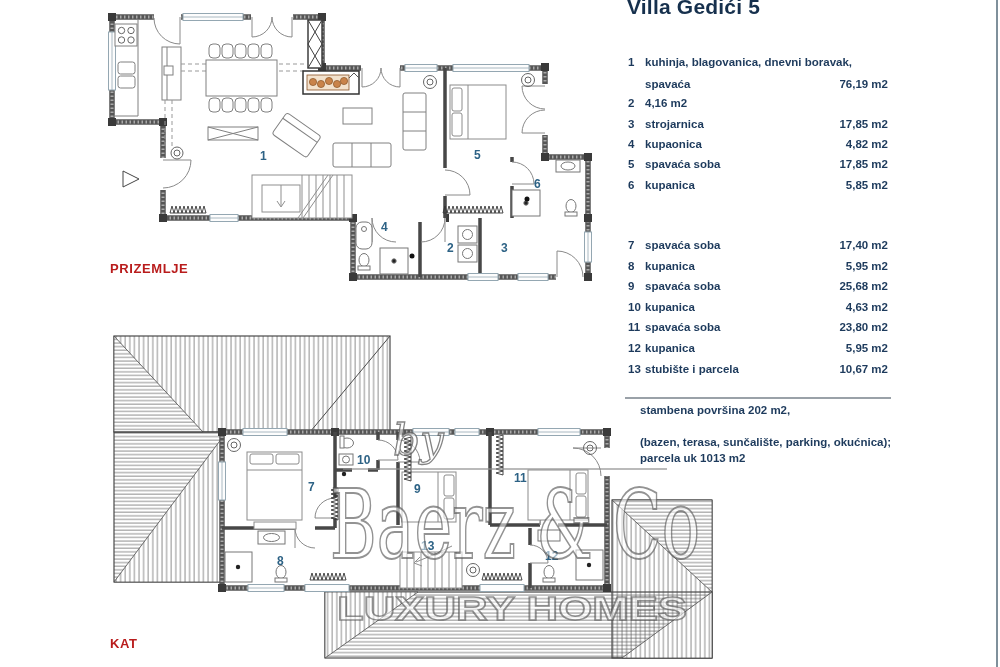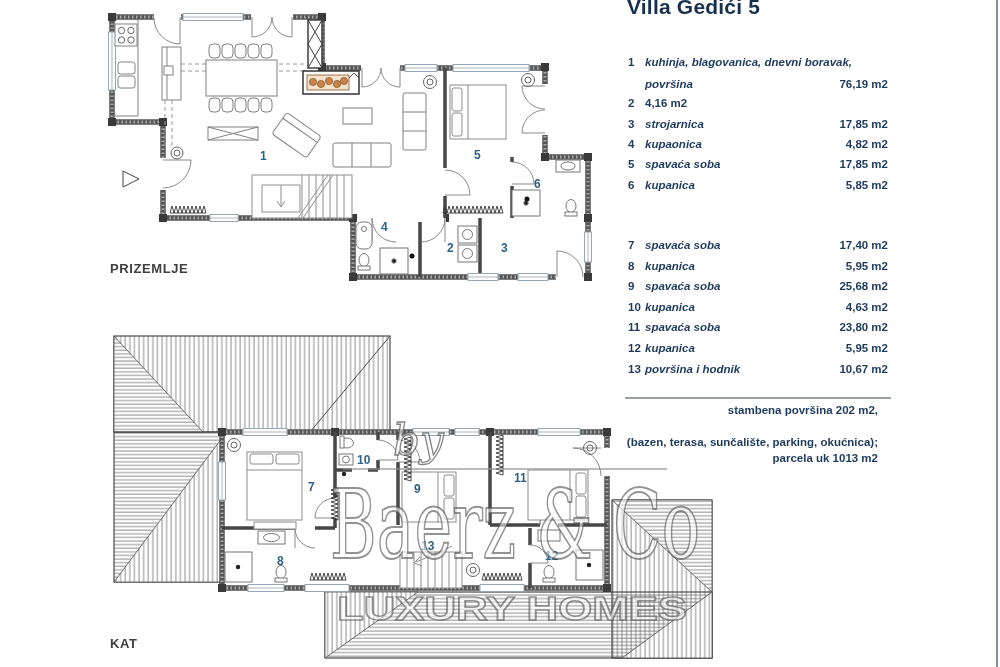--- a/index.html
+++ b/index.html
@@ -4,26 +4,26 @@
 <style>
   html,body{margin:0;padding:0;}
   body{width:1000px;height:667px;background:#ffffff;position:relative;overflow:hidden;
        font-family:"Liberation Sans",sans-serif;}
   .sheet{position:absolute;inset:0;background:#fff;}
   .abs{position:absolute;}
   #title{left:627px;top:-5px;font-size:21px;letter-spacing:0.2px;color:#16304d;font-weight:bold;}
   .lrow{position:absolute;left:628px;width:260px;display:flex;font-size:11.5px;font-weight:bold;
         color:#1d3a5c;line-height:14px;}
   .ln{width:17px;flex:0 0 17px;}
-  .ll{flex:1;font-style:italic;}
+  .ll{flex:1;}
   .la{text-align:center;white-space:nowrap;}
-  .sumline{position:absolute;left:616px;width:262px;font-size:11.5px;font-weight:bold;color:#1d3a5c;line-height:14px;text-align:right;}
+  .sumline{position:absolute;left:640px;width:262px;font-size:11.5px;font-weight:bold;color:#1d3a5c;line-height:14px;}
   #divider{left:625px;top:397px;width:266px;height:2px;background:#9aa1a8;}
   #right-border{left:996px;top:0;width:2px;height:667px;background:#7f909b;}
-  .floorlabel{font-size:13px;letter-spacing:0.6px;color:#404040;font-weight:bold;}
+  .floorlabel{font-size:13px;letter-spacing:0.6px;color:#b91c1c;font-weight:bold;}
   svg text.rn{font-family:"Liberation Sans",sans-serif;font-size:12px;font-weight:bold;fill:#2d6285;}
   svg text.wm{font-family:"DejaVu Serif",serif;}
 </style>
 </head>
 <body>
 
 <div class="sheet">
 
 <svg width="1000" height="667" viewBox="0 0 1000 667" class="abs" style="left:0;top:0">
   <defs>
@@ -417,21 +417,21 @@
 </svg>
 
 <div id="title" class="abs">Villa Gedići 5</div>
 
 <div class="lrow" style="top:55px">
   <span class="ln">1</span>
   <span class="ll">kuhinja, blagovanica, dnevni boravak,</span>
 </div>
 <div class="lrow" style="top:77px">
   <span class="ln"></span>
-  <span class="ll">površina</span>
+  <span class="ll">spavaća</span>
   <span class="la">76,19 m2</span>
 </div>
 <div class="lrow" style="top:96px">
   <span class="ln">2</span>
   <span class="la">4,16 m2</span>
 </div>
 <div class="lrow" style="top:117px">
   <span class="ln">3</span>
   <span class="ll">strojarnica</span>
   <span class="la">17,85 m2</span>
@@ -476,21 +476,21 @@
   <span class="ll">spavaća soba</span>
   <span class="la">23,80 m2</span>
 </div>
 <div class="lrow" style="top:341px">
   <span class="ln">12</span>
   <span class="ll">kupanica</span>
   <span class="la">5,95 m2</span>
 </div>
 <div class="lrow" style="top:362px">
   <span class="ln">13</span>
-  <span class="ll">površina i hodnik</span>
+  <span class="ll">stubište i parcela</span>
   <span class="la">10,67 m2</span>
 </div>
 
 <div id="divider" class="abs"></div>
 <div class="sumline" style="top:403px">stambena površina 202 m2,</div>
 <div class="sumline" style="top:435px">(bazen, terasa, sunčalište, parking, okućnica);</div>
 <div class="sumline" style="top:451px">parcela uk 1013 m2</div>
 
 <div class="abs floorlabel" style="left:110px;top:261px">PRIZEMLJE</div>
 <div class="abs floorlabel" style="left:110px;top:636px">KAT</div>

